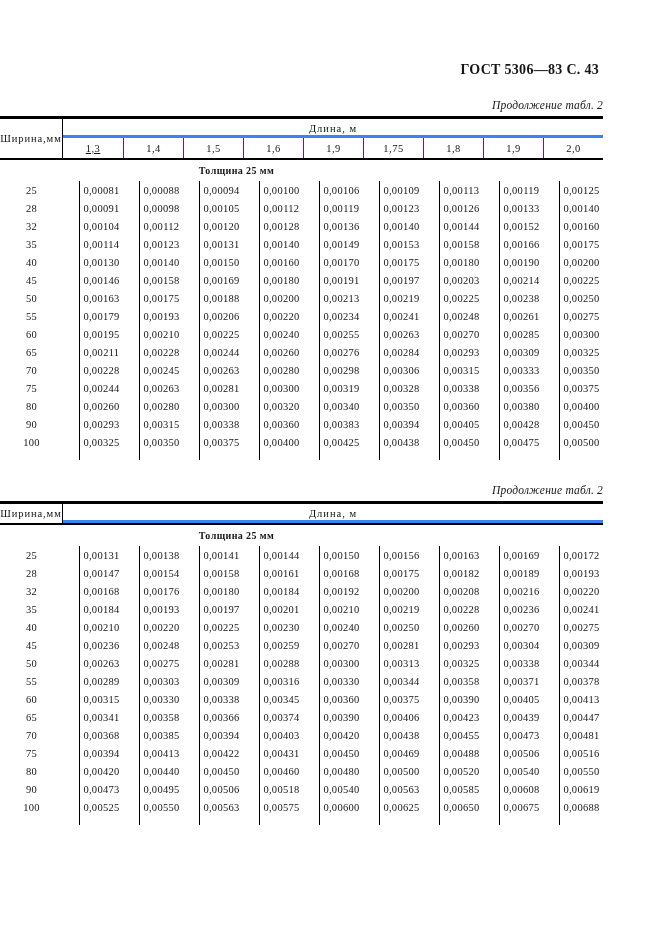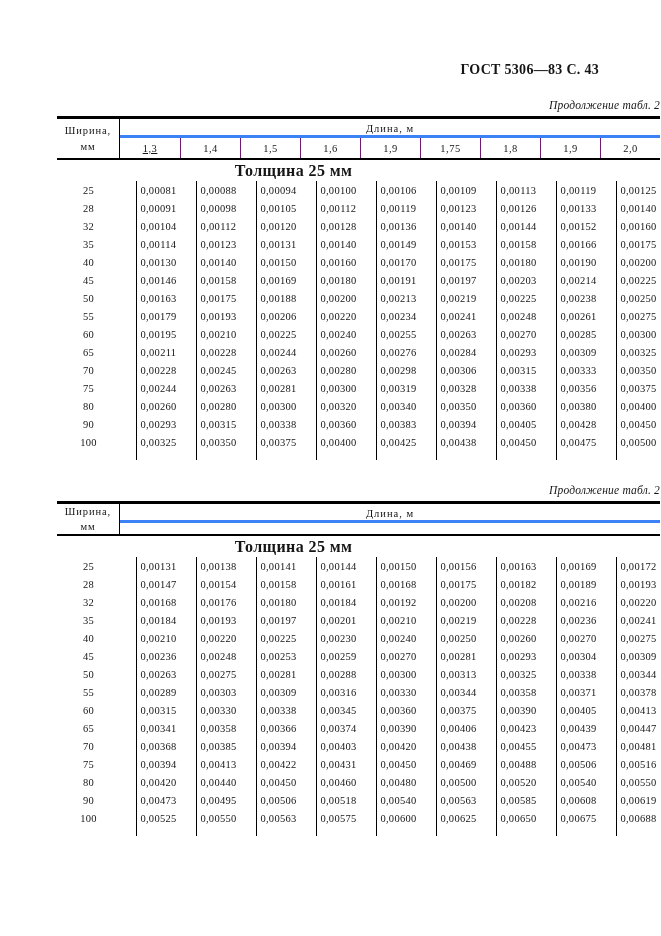--- a/index.html
+++ b/index.html
@@ -3,21 +3,21 @@
 <meta charset="utf-8">
 <style>
   * { margin: 0; padding: 0; box-sizing: border-box; }
   html, body { background: #ffffff; }
   body {
     width: 661px; height: 936px;
     font-family: "Liberation Serif", "DejaVu Serif", serif;
     color: #151515;
   }
   .page { position: relative; width: 661px; height: 936px; background: #fff; overflow: hidden; }
-  .content { margin-left: 57px; width: 603px; }
+  .content { width: 603px; }
 
   .page-header {
     padding-top: 62px;
     text-align: right;
     padding-right: 62px;
     font-weight: bold;
     font-size: 14px;
     letter-spacing: 0.3px;
   }
 
@@ -32,42 +32,42 @@
 
   .gost-table { border-top: 3px solid #000; }
 
   .gt-head {
     display: grid;
     grid-template-columns: 63px 1fr;
     border-bottom: 2px solid #000;
   }
   .width-cell {
     border-right: 1px solid #000;
-    display: flex; flex-direction: column;
+    display: flex; flex-direction: row;
     justify-content: center; align-items: center;
     font-size: 10.5px; letter-spacing: 0.9px; line-height: 1.45;
   }
   .length-title {
     height: 19px; line-height: 19px;
     text-align: center;
     border-bottom: 3px solid #3b82f6;
     font-size: 10.5px; letter-spacing: 1px;
   }
   .length-cols { display: grid; grid-template-columns: repeat(9, 1fr); height: 20px; }
   .col-label {
     display: flex; align-items: center; justify-content: center;
     font-size: 10.5px; letter-spacing: 0.5px;
     border-left: 1px solid #701a75;
   }
   .col-label:first-child { border-left: none; text-decoration: underline; }
 
   .thickness-band {
     height: 21px;
     display: flex; align-items: center; justify-content: center;
-    font-weight: bold; font-size: 16px; letter-spacing: 0.4px;
+    font-weight: bold; font-size: 10px; letter-spacing: 0.4px;
     padding-right: 130px; 
   }
 
   .trow { display: grid; grid-template-columns: 63px repeat(9, 1fr); height: 18px; gap: 16px; }
   .trow.tail { height: 9px; } 
   .cell {
     display: flex; align-items: center; justify-content: center;
     font-size: 10.5px; letter-spacing: 0.3px;
     border-left: 1px solid #000;
   }

